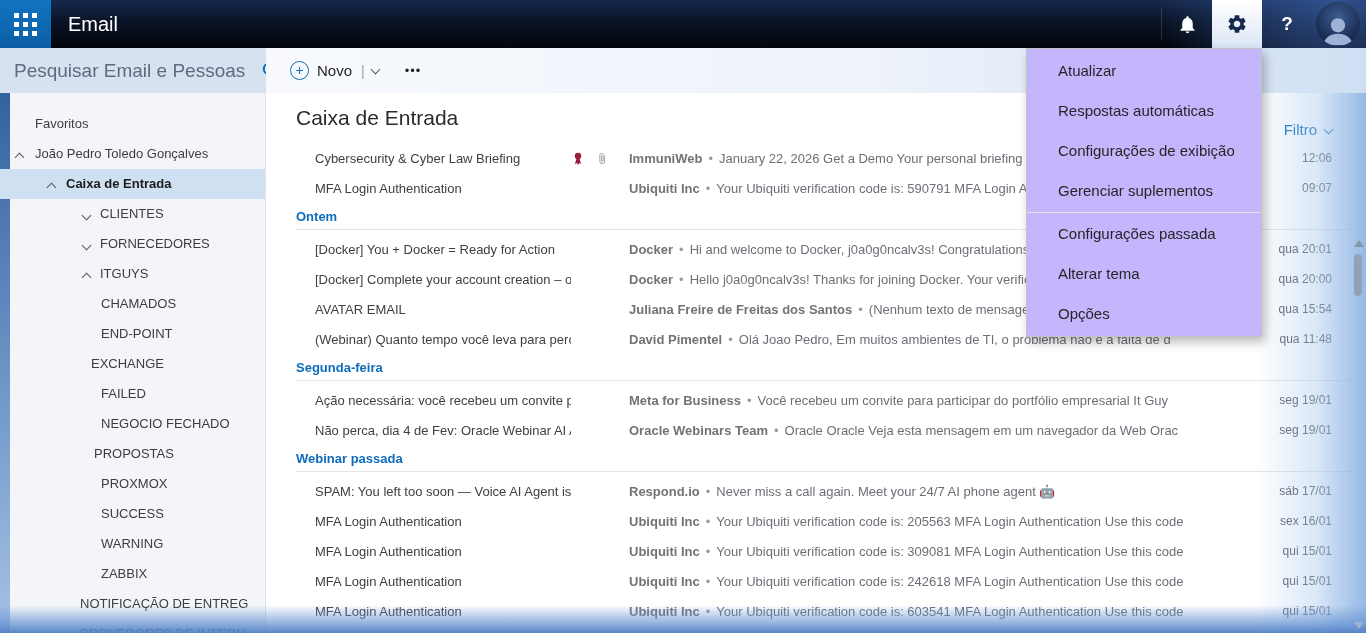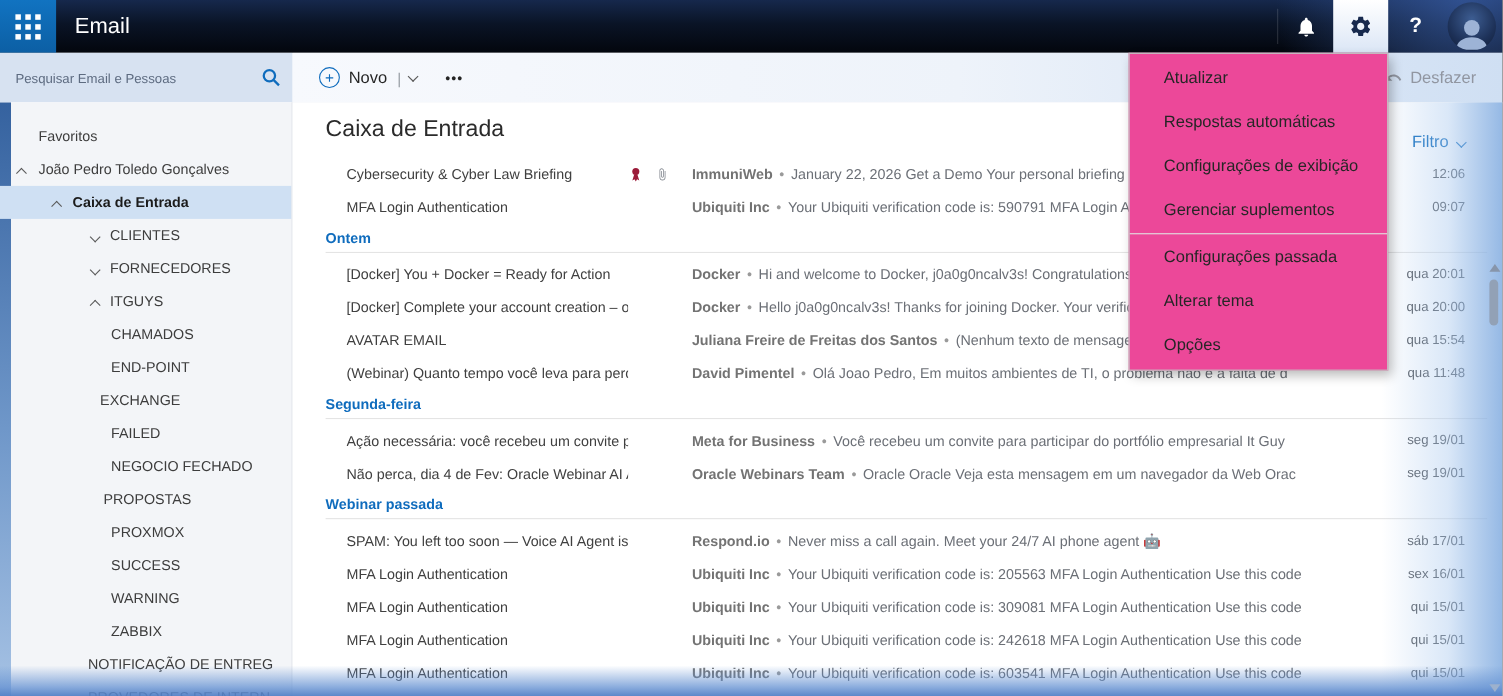--- a/index.html
+++ b/index.html
@@ -23,21 +23,21 @@
   .help-glyph{color:#fff;font-size:19px;font-weight:bold;}
   .avatar{width:44px;height:44px;border-radius:50%;margin:2px 6px 0 4px;overflow:hidden;cursor:pointer;
     background:radial-gradient(circle at 50% 35%,#3d5d92 0%,#1d3158 60%,#101b33 100%);
     display:flex;align-items:flex-end;justify-content:center;}
 
   
   .band{position:absolute;left:0;top:48px;width:1366px;height:45px;}
   .search-area{position:absolute;left:0;top:0;width:266px;height:45px;background:#d7e2f1;
     display:flex;align-items:center;}
   .search-input{flex:1;border:none;outline:none;background:transparent;margin-left:12px;
-    font-size:12px;color:#a21caf;font-family:inherit;}
+    font-size:19px;color:#a21caf;font-family:inherit;}
   .search-input::placeholder{color:#5d6b80;opacity:1;}
   .search-btn{width:40px;display:flex;align-items:center;justify-content:center;cursor:pointer;}
   .cmdbar{position:absolute;left:266px;top:0;right:0;height:45px;
     background:linear-gradient(90deg,#f7f9fd 0%,#eef3fa 55%,#cfdff3 100%);
     border-bottom:1px solid #e1e6ee;display:flex;align-items:center;}
   .new-btn{display:flex;align-items:center;margin-left:24px;cursor:pointer;}
   .plus-circle{width:17px;height:17px;border:1.5px solid var(--accent);border-radius:50%;
     color:var(--accent);font-size:14px;line-height:16px;text-align:center;margin-right:8px;}
   .new-label{font-size:15px;color:#252525;}
   .new-sep{color:#9aa0a6;margin:0 7px 0 9px;font-size:14px;}
@@ -83,21 +83,21 @@
     background:linear-gradient(90deg,rgba(255,255,255,0) 0%,rgba(173,203,239,.45) 55%,rgba(130,172,224,.85) 100%);}
   .bottom-fade{position:absolute;left:0;bottom:0;width:1366px;height:28px;pointer-events:none;z-index:6;
     background:linear-gradient(180deg,rgba(110,155,215,0) 0%,rgba(100,145,210,.75) 70%,rgba(82,128,198,.95) 100%);}
   .vscroll{position:absolute;right:2px;top:145px;bottom:2px;width:12px;z-index:7;}
   .vs-arrow{position:absolute;left:2px;width:0;height:0;border-left:5px solid transparent;border-right:5px solid transparent;}
   .vs-arrow.up{top:2px;border-bottom:7px solid #8795aa;}
   .vs-arrow.down{bottom:2px;border-top:7px solid #9db1cd;}
   .vs-thumb{position:absolute;left:2px;top:16px;width:8px;height:42px;border-radius:4px;background:#92a1b6;cursor:grab;}
 
   
-  .menu{position:absolute;left:1026px;top:48px;width:236px;z-index:20;background:#ec4899;
+  .menu{position:absolute;left:1026px;top:48px;width:236px;z-index:20;background:#c4b5fd;
     border:1px solid #c3c3c3;box-shadow:3px 5px 10px rgba(0,0,0,.28);padding:2px 0;box-sizing:border-box;}
   .menu-item{height:40px;line-height:40px;padding-left:31px;font-size:15px;color:#262626;cursor:pointer;}
   .menu-divider{border-top:1px solid #e1e1e1;margin:1px 0;}
 
   svg{display:block;}
 </style>
 </head>
 <body>
 
 <div class="screen" style="--accent: #0f6cbd; --selection: #cfe0f3; --section: #0f6cbd;">
@@ -152,26 +152,20 @@
       </div>
     </div>
     <div class="cmdbar">
       <div class="new-btn">
         <span class="plus-circle">+</span>
         <span class="new-label">Novo</span>
         <span class="new-sep">|</span>
         <span class="chev down" style="position:static;margin-top:-3px;"></span>
       </div>
       <div class="more-btn">•••</div>
-      <div class="undo-btn">
-        <svg width="17" height="17" viewBox="0 0 24 24" fill="#9196a1">
-          <path d="M12.5 8c-2.65 0-5.05.99-6.9 2.6L2 7v9h9l-3.62-3.62c1.39-1.16 3.16-1.88 5.12-1.88 3.54 0 6.55 2.31 7.6 5.5l2.37-.78C21.08 11.03 17.15 8 12.5 8z"></path>
-        </svg>
-        <span>Desfazer</span>
-      </div>
     </div>
   </div>
 
   <div class="sidebar" id="sidebar">
       <div class="sb-item">
         <span class="sb-label" style="left: 35px;">Favoritos</span>
       </div>
       <div class="sb-item">
         <span class="chev up" style="left: 16px;"></span>
         <span class="sb-label" style="left: 35px;">João Pedro Toledo Gonçalves</span>

